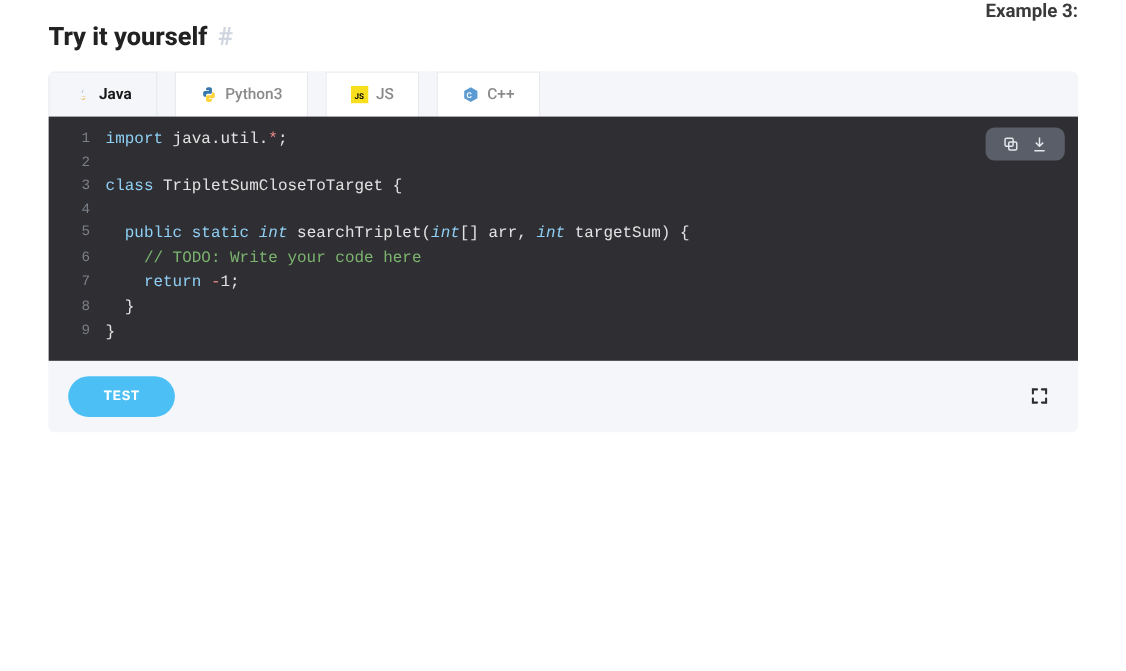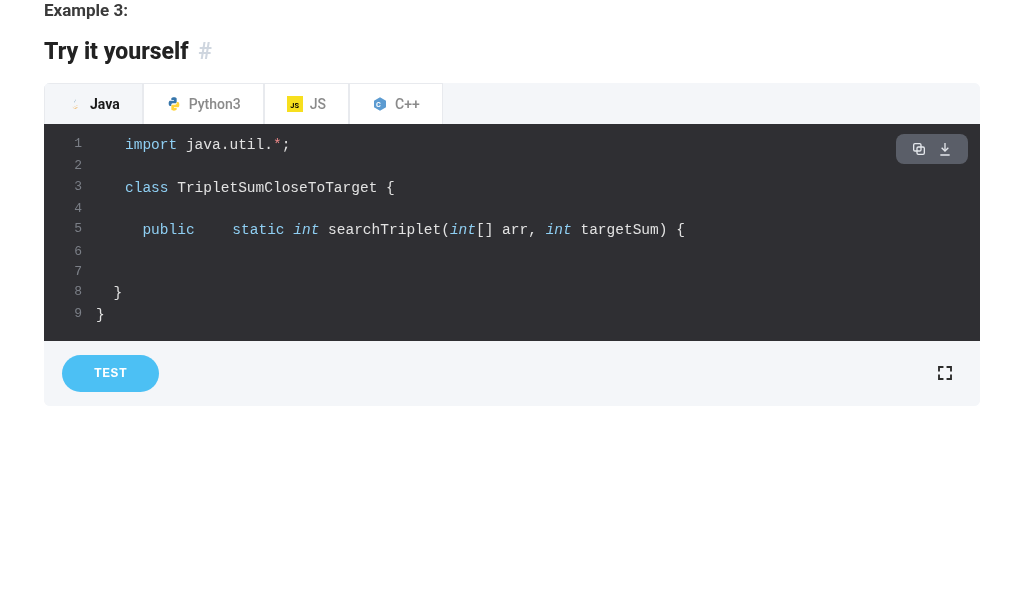--- a/index.html
+++ b/index.html
@@ -8,21 +8,21 @@
     background: #ffffff;
     color: #333;
     padding: 0 0 0 0;
   }
   .container { width: 1024px; padding: 0 44px 20px 44px; }
 
   .example-label {
     font-weight: 700;
     color: #3a3a3a;
     font-size: 17px;
-    margin-bottom: 18px;
+    text-align: right;
   }
 
   .code-block {
     background: #2a2a2a;
     color: #e8e8e8;
     font-family: "SFMono-Regular", Consolas, "Liberation Mono", Menlo, monospace;
     font-size: 15.5px;
     padding: 16px 18px;
     border-radius: 2px;
     line-height: 1.85;
@@ -51,21 +51,21 @@
   }
 
   .editor-panel {
     background: #f4f6f9;
     border-radius: 6px;
     overflow: hidden;
   }
 
   .tabs {
     display: flex;
-    gap: 0;
+    gap: 16px;
     padding: 0;
     background: #f4f6f9;
   }
   .tab {
     display: flex;
     align-items: center;
     gap: 7px;
     padding: 12px 22px;
     font-size: 14px;
     color: #8a8a8a;
@@ -102,21 +102,21 @@
   .gutter {
     width: 52px;
     text-align: right;
     padding-right: 14px;
     color: #7b7f87;
     user-select: none;
     font-size: 13px;
   }
   .code-cell { white-space: pre; }
 
-  .tok-keyword  { color: #8fcff3; margin-left: 29px; }
+  .tok-keyword  { color: #8fcff3; }
   .tok-type     { color: #8fcff3; font-style: italic; }
   .tok-pkg      { color: #e2e2e2; }
   .tok-class    { color: #e2e2e2; }
   .tok-func     { color: #e2e2e2; }
   .tok-num      { color: #e2e2e2; }
   .tok-comment  { color: #7bb36f; }
   .tok-punct    { color: #e2e2e2; }
   .tok-op       { color: #f08a8a; }
 
   .editor-actions {
@@ -257,23 +257,25 @@
         <div class="editor-line">
           <div class="gutter">4</div>
           <div class="code-cell"></div>
         </div>
         <div class="editor-line">
           <div class="gutter">5</div>
           <div class="code-cell"><span class="tok-punct">  </span><span class="tok-keyword">public</span><span class="tok-punct"> </span><span class="tok-keyword">static</span><span class="tok-punct"> </span><span class="tok-type">int</span><span class="tok-punct"> </span><span class="tok-func">searchTriplet</span><span class="tok-punct">(</span><span class="tok-type">int</span><span class="tok-punct">[] arr, </span><span class="tok-type">int</span><span class="tok-punct"> targetSum) {</span></div>
         </div>
         <div class="editor-line">
           <div class="gutter">6</div>
+          <div class="code-cell"><span class="tok-punct">    </span><span class="tok-comment">// TODO: Write your code here</span></div>
         </div>
         <div class="editor-line">
           <div class="gutter">7</div>
+          <div class="code-cell"><span class="tok-punct">    </span><span class="tok-keyword">return</span><span class="tok-punct"> </span><span class="tok-op">-</span><span class="tok-num">1</span><span class="tok-punct">;</span></div>
         </div>
         <div class="editor-line">
           <div class="gutter">8</div>
           <div class="code-cell"><span class="tok-punct">  }</span></div>
         </div>
         <div class="editor-line">
           <div class="gutter">9</div>
           <div class="code-cell"><span class="tok-punct">}</span></div>
         </div>
       </div>

